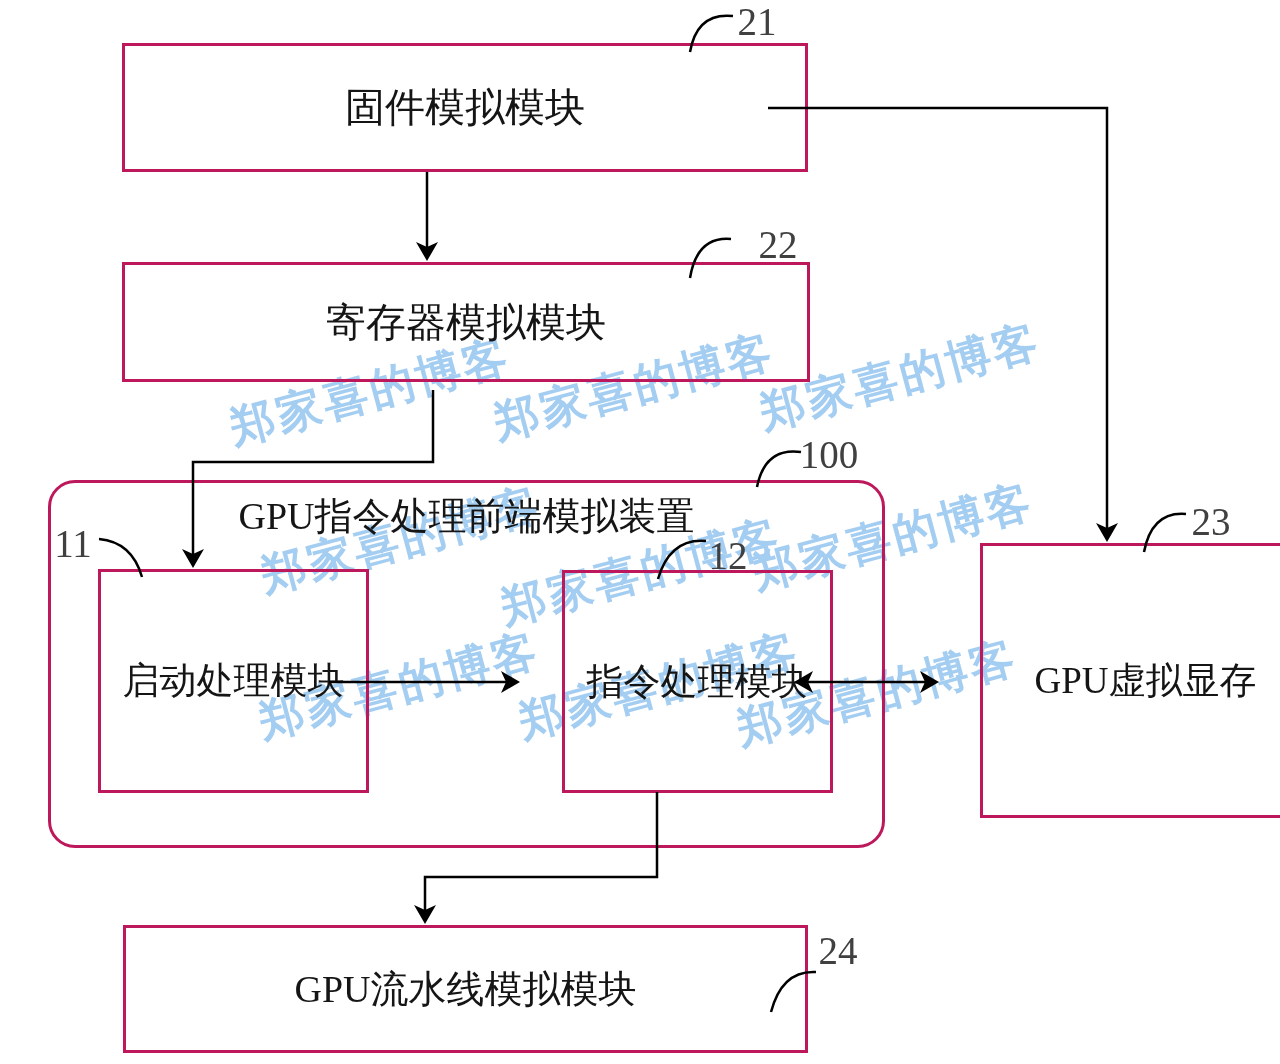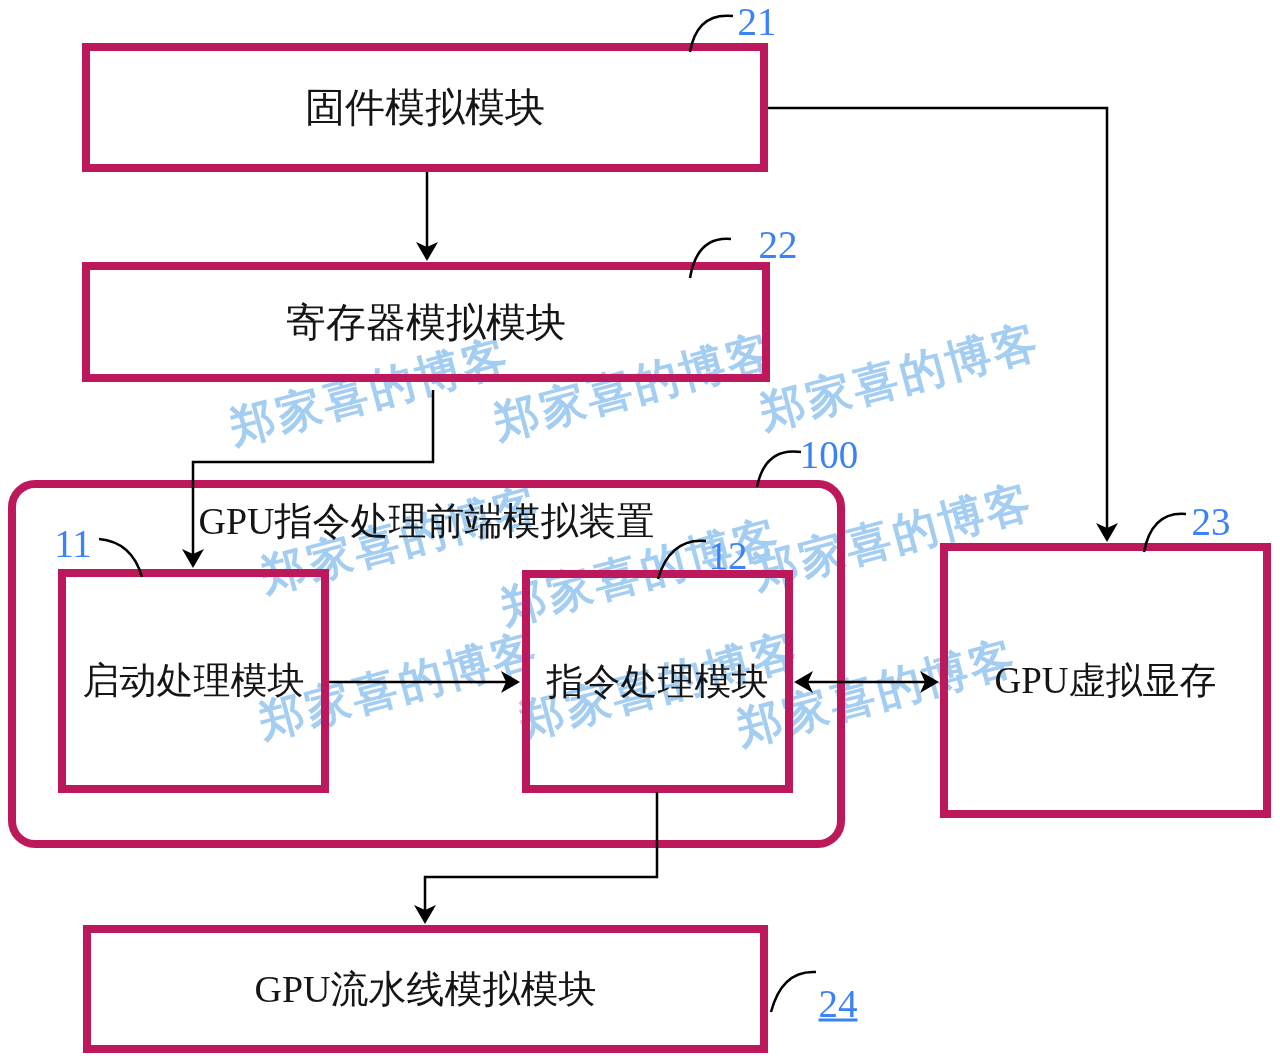--- a/index.html
+++ b/index.html
@@ -19,58 +19,59 @@
     font-size:45px;
     letter-spacing:3px;
     white-space:nowrap;
     z-index:1;
     user-select:none;
   }
   
   .box{
     position:absolute;
     box-sizing:border-box;
-    border:8px solid #be185d;
+    border:3px solid #be185d;
     background:transparent;
     display:flex;
     align-items:center;
     justify-content:center;
     color:#151515;
     z-index:2;
     white-space:nowrap;
+    margin-left:40px;
   }
   .box .lbl{ text-align:center; }
   #b21{left:82px;  top:43px;  width:686px; height:129px; font-size:40px;}
   #b22{left:82px;  top:262px; width:688px; height:120px; font-size:40px;}
   #b100{left:8px;  top:480px; width:837px; height:368px; display:block;border-radius:27px;}
   #b100 .title{
     position:absolute; left:0; right:0; top:8px;
     text-align:center; font-size:38px; color:#151515;
   }
   #b11{left:58px;  top:569px; width:271px; height:224px; font-size:37px;}
   #b12{left:522px; top:570px; width:271px; height:223px; font-size:37px;}
   #b23{left:940px; top:543px; width:331px; height:275px; font-size:37px;}
   #b24{left:83px;  top:925px; width:685px; height:128px; font-size:38px;}
   
   .ref{
     position:absolute;
     transform:translate(-50%,-50%);
     font-size:39px;
-    color:#3b82f6;
+    color:#404040;
     z-index:3;
     white-space:nowrap;
     text-align:center;
   }
   #r21{left:757px;  top:21px;}
   #r22{left:758px;  top:244px;margin-left:20px;}
   #r100{left:829px; top:454px;}
   #r11{left:73px;   top:543px;}
   #r12{left:728px;  top:547px;margin-top:8px;}
   #r23{left:1211px; top:521px;}
-  #r24{left:838px;  top:1003px;text-decoration:underline;}
+  #r24{left:838px;  top:950px;}
   
   #wires{
     position:absolute; left:0; top:0; width:1280px; height:1064px;
     z-index:3; pointer-events:none;
   }
   #wires path.line{ stroke:#000; stroke-width:2.5; fill:none; }
   #wires path.head{ fill:#000; stroke:none; }
 </style>
 </head>
 <body>

